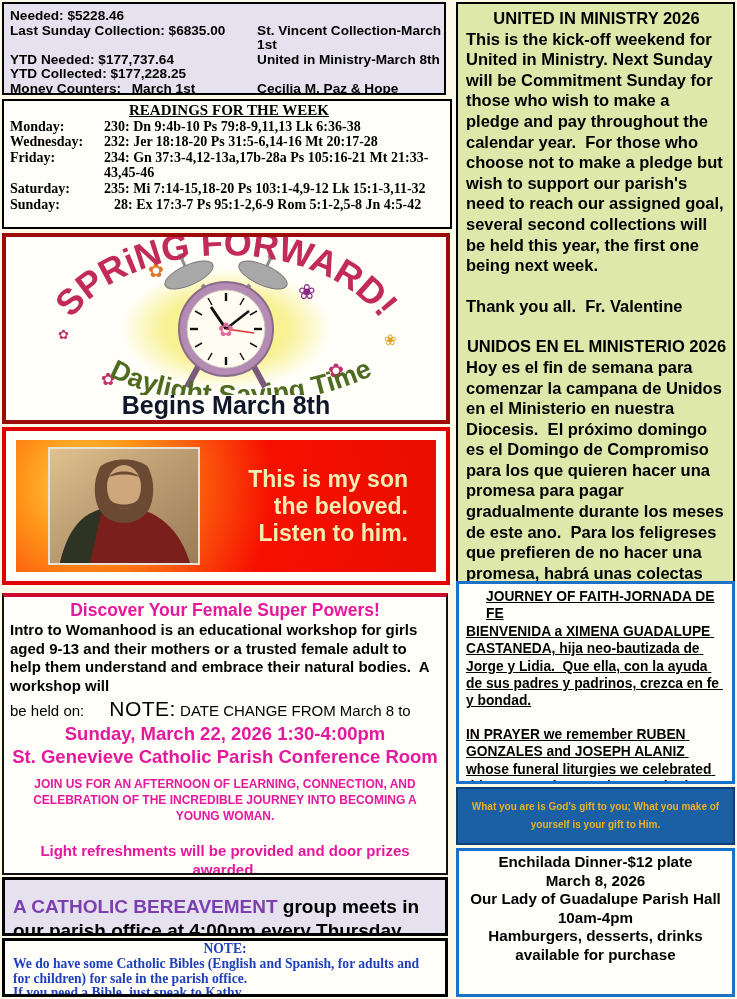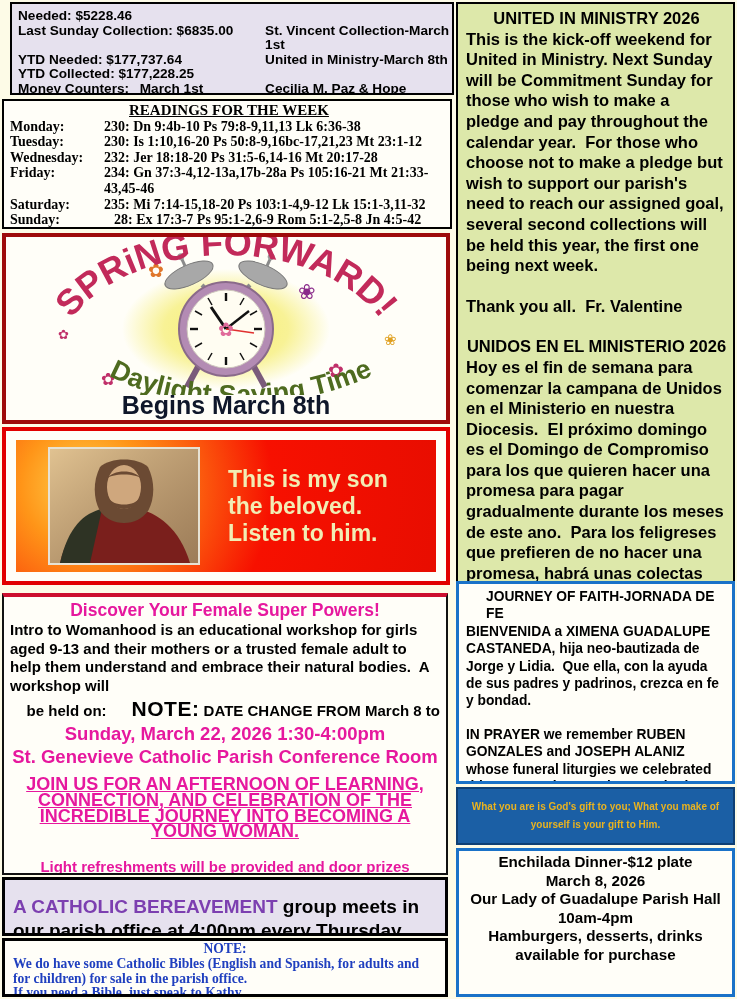--- a/index.html
+++ b/index.html
@@ -8,21 +8,21 @@
     position:relative;
     background:#fdfbe7;
     font-family:"Liberation Sans", sans-serif;
     overflow:hidden;
   }
   .box { position:absolute; overflow:hidden; }
   .prewrap { white-space:pre-wrap; }
 
   
   #finance {
-    top:2px; left:10px; width:444px; height:93px;
+    top:2px; left:2px; width:444px; height:93px;
     background:#e6e1ee; border:2px solid #000;
     font-weight:bold; font-size:13.6px; line-height:14.6px;
     padding:5px 4px 0 6px; color:#000;
   }
   #finance .fgrid { display:grid; grid-template-columns:57% 43%; column-gap:2px; }
   #finance .mc-label { display:inline-block; width:118px; }
 
   
   #readings {
     top:99px; left:2px; width:450px; height:130px;
@@ -57,37 +57,37 @@
     width:100%; height:100%;
     background:radial-gradient(circle at 16% 35%, #ffd24d 0%, #ff9518 17%, #f71000 52%, #e80d00 100%);
     display:flex; align-items:center;
   }
   #jesus .portrait {
     width:152px; height:118px; margin-left:32px; flex:none;
     border:2px solid #e7e2d4; background:#c9a87f;
   }
   #jesus .quote {
     flex:1; color:#f2edb4; font-weight:bold; font-size:23px; line-height:27px;
-    text-align:left; padding:0 28px;
+    text-align:right; padding:0 28px;
   }
 
   
   #workshop {
     top:593px; left:2px; width:446px; height:282px;
     background:#fffef8;
     border:2px solid #111; border-top:4px solid #cc0f2f;
     text-align:center; padding:3px 6px 0 6px;
   }
   .mg { color:#e6189e; font-weight:bold; }
   #workshop .wtitle { font-size:17.5px; }
   #workshop .wintro { color:#000; font-weight:bold; font-size:15px; line-height:18.5px; text-align:left; }
-  #workshop .wnote-line { color:#000; font-weight:bold; font-size:15px; text-align:right; margin:2px 0 1px 0; }
+  #workshop .wnote-line { color:#000; font-weight:normal; font-size:15px; text-align:left; margin:2px 0 1px 0; }
   #workshop .wnote-big { font-size:21px; letter-spacing:.5px; }
   #workshop .wwhen, #workshop .wwhere { font-size:18.5px; line-height:23px; }
-  #workshop .wjoin { font-size:18px; line-height:15.8px; margin-top:9px;text-decoration:underline; }
+  #workshop .wjoin { font-size:12px; line-height:15.8px; margin-top:9px; }
   #workshop .wref { font-size:15px; line-height:18.6px; margin-top:18px; }
 
   
   #bereavement {
     top:877px; left:2px; width:446px; height:59px;
     background:#e6e1ee; border:3px solid #000;
     font-weight:bold; font-size:19px; line-height:24px;
     padding:15px 8px; color:#000;
   }
   #bereavement .purple { color:#7c3fb0; }
@@ -110,21 +110,21 @@
     color:#000; padding:4px 6px 0 8px;
   }
   #ministry .mtitle { text-align:center; }
   #ministry .gap { height:20px; }
 
   
   #journey {
     top:581px; left:456px; width:279px; height:203px;
     background:#fffef8; border:3px solid #1a72c8;
     font-weight:bold; font-size:13.8px; line-height:17.4px;
-    color:#000; padding:4px 5px 0 7px;
+    color:#000; padding:4px 5px 0 7px;text-decoration:underline;
   }
   #journey .jgap { height:16px; }
   #journey .jtitle { padding-left:20px; }
 
   
   #quotebox {
     top:787px; left:456px; width:279px; height:58px;
     background:#1b5fa5; border:2px solid #0e3f74;
     color:#eab31f; font-weight:bold; font-size:10px; line-height:17.8px;
     text-align:center; display:flex; align-items:center; justify-content:center;
@@ -160,24 +160,20 @@
     <span>Cecilia M. Paz &amp; Hope Rodriguez</span>
 
   </div>
 </div>
 
 <div class="box" id="readings">
   <div class="rtitle">READINGS FOR THE WEEK</div>
   <div class="rrow">
     <span class="rday">Monday:</span>
     <span class="rtxt">230: Dn 9:4b-10 Ps 79:8-9,11,13 Lk 6:36-38</span>
-  </div>
-  <div class="rrow">
-    <span class="rday">Tuesday:</span>
-    <span class="rtxt">230: Is 1:10,16-20 Ps 50:8-9,16bc-17,21,23 Mt 23:1-12</span>
   </div>
   <div class="rrow">
     <span class="rday">Wednesday:</span>
     <span class="rtxt">232: Jer 18:18-20 Ps 31:5-6,14-16 Mt 20:17-28</span>
   </div>
   <div class="rrow">
     <span class="rday">Friday:</span>
     <span class="rtxt">234: Gn 37:3-4,12-13a,17b-28a Ps 105:16-21 Mt 21:33-43,45-46</span>
   </div>
   <div class="rrow">

